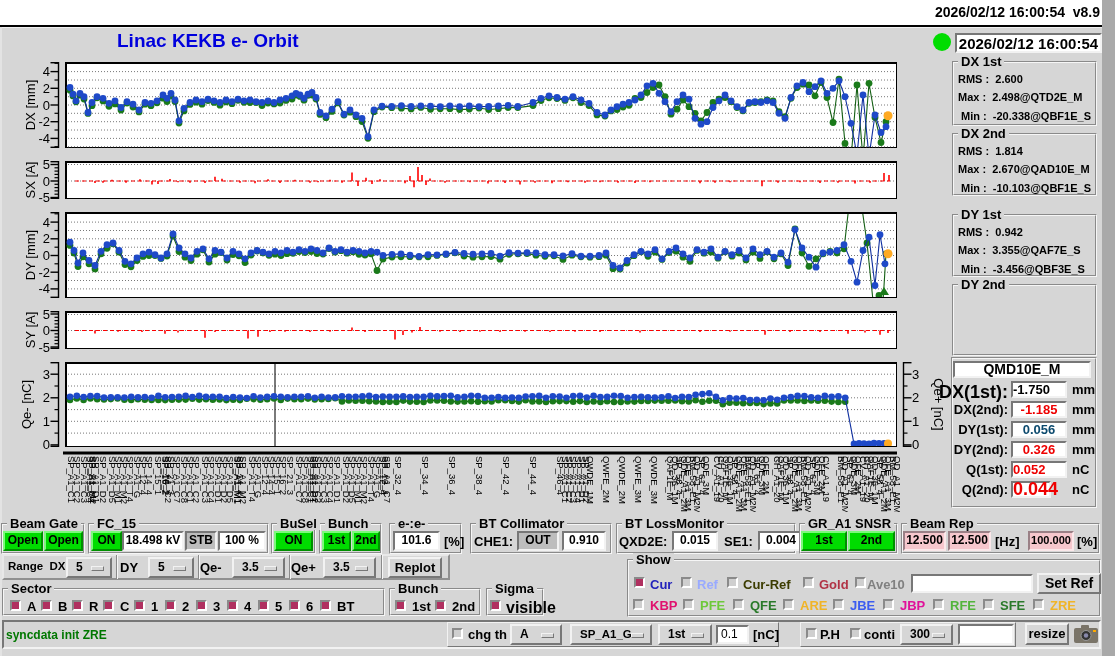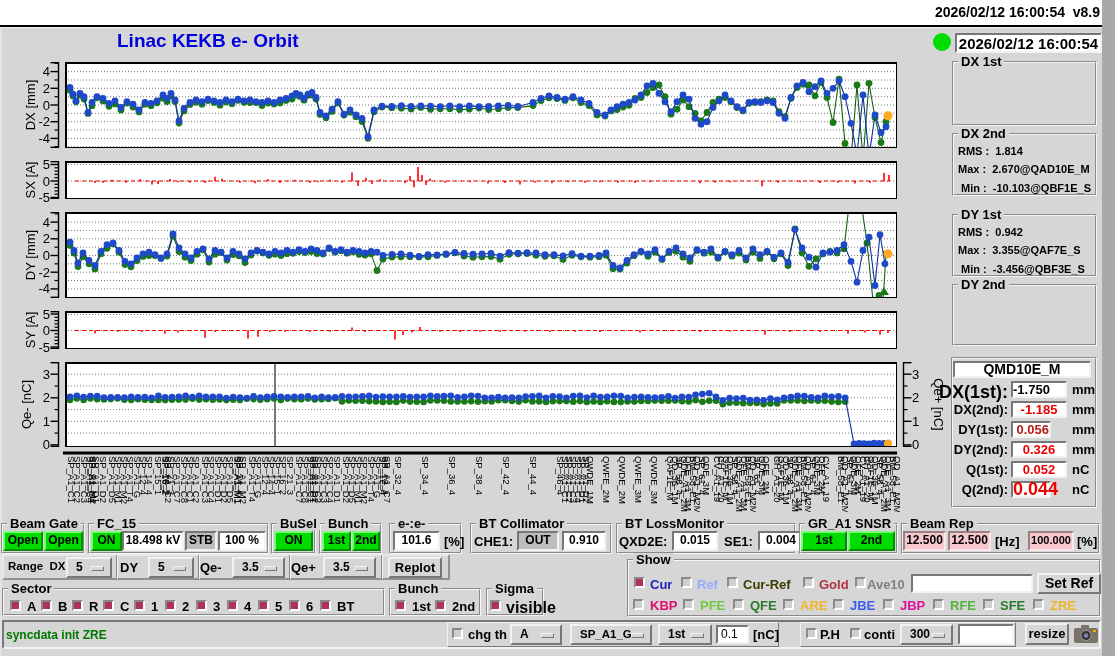--- a/index.html
+++ b/index.html
@@ -1182,52 +1182,55 @@
 <text x="872.4" y="456.0" font-size="9.5" text-anchor="start" fill="#000" transform="rotate(90 872.4 456.0)">QD_36_1M</text>
 <text x="876.7" y="456.0" font-size="9.5" text-anchor="start" fill="#000" transform="rotate(90 876.7 456.0)">SP_58_4</text>
 <text x="881.0" y="456.0" font-size="9.5" text-anchor="start" fill="#000" transform="rotate(90 881.0 456.0)">QDE_A1_2M</text>
 <text x="885.3" y="456.0" font-size="9.5" text-anchor="start" fill="#000" transform="rotate(90 885.3 456.0)">QFE_A1_3M</text>
 <text x="889.6" y="456.0" font-size="9.5" text-anchor="start" fill="#000" transform="rotate(90 889.6 456.0)">BM_58_E1</text>
 <text x="893.9" y="456.0" font-size="9.5" text-anchor="start" fill="#000" transform="rotate(90 893.9 456.0)">QD_A1_M2M</text>
 </g>
 </svg>
 <div class="grp" style="left:952px;top:61px;width:145px;height:65px;">
     <span class="lbl">DX 1st</span>
+    <div class="stat" style="left:5px;top:8px;">RMS :  2.600
+Max :  2.498@QTD2E_M
+ Min :  -20.338@QBF1E_S</div>
   </div>
 <div class="grp" style="left:952px;top:133px;width:145px;height:63px;">
     <span class="lbl">DX 2nd</span>
     <div class="stat" style="left:5px;top:8px;">RMS :  1.814
 Max :  2.670@QAD10E_M
  Min :  -10.103@QBF1E_S</div>
   </div>
 <div class="grp" style="left:952px;top:214px;width:145px;height:63px;">
     <span class="lbl">DY 1st</span>
     <div class="stat" style="left:5px;top:8px;">RMS :  0.942
 Max :  3.355@QAF7E_S
  Min :  -3.456@QBF3E_S</div>
   </div>
-<div class="grp" style="left:952px;top:284px;width:145px;height:62px;">
+<div class="grp" style="left:952px;top:284px;width:145px;height:72px;">
     <span class="lbl">DY 2nd</span>
   </div>
 <div class="grp" style="left:951px;top:357px;width:146px;height:151px;">
 <div class="abs entry b" style="left:1px;top:3px;width:138px;height:17px;font-size:14px;text-align:center;line-height:13px;">QMD10E_M</div>
 <div class="abs b" style="right:88px;top:24px;font-size:18px;">DX(1st):</div>
 <div class="abs entry" style="left:59px;top:23px;width:56px;height:17px;font-size:13px;font-weight:bold;color:#000000;text-align:left;line-height:13px;">-1.750</div>
 <div class="abs b" style="left:120px;top:24px;font-size:13px;">mm</div>
 <div class="abs b" style="right:88px;top:44px;font-size:13px;">DX(2nd):</div>
 <div class="abs entry" style="left:59px;top:43px;width:56px;height:17px;font-size:13px;font-weight:bold;color:#ee0000;text-align:center;line-height:13px;">-1.185</div>
 <div class="abs b" style="left:120px;top:44px;font-size:13px;">mm</div>
 <div class="abs b" style="right:88px;top:64px;font-size:13px;">DY(1st):</div>
-<div class="abs entry" style="left:59px;top:63px;width:40px;height:17px;font-size:13px;font-weight:bold;color:#b91c1c;text-align:right;line-height:13px;">0.056</div>
+<div class="abs entry" style="left:59px;top:63px;width:56px;height:17px;font-size:13px;font-weight:bold;color:#0c4a6e;text-align:center;line-height:13px;">0.056</div>
 <div class="abs b" style="left:120px;top:64px;font-size:13px;">mm</div>
 <div class="abs b" style="right:88px;top:84px;font-size:13px;">DY(2nd):</div>
 <div class="abs entry" style="left:59px;top:83px;width:56px;height:17px;font-size:13px;font-weight:bold;color:#ee0000;text-align:center;line-height:13px;">0.326</div>
 <div class="abs b" style="left:120px;top:84px;font-size:13px;">mm</div>
 <div class="abs b" style="right:88px;top:104px;font-size:13px;">Q(1st):</div>
-<div class="abs entry" style="left:59px;top:103px;width:56px;height:17px;font-size:13px;font-weight:bold;color:#ee0000;text-align:center;line-height:13px;">0.052</div>
+<div class="abs entry" style="left:59px;top:103px;width:56px;height:17px;font-size:13px;font-weight:bold;color:#ee0000;text-align:left;line-height:13px;">0.052</div>
 <div class="abs b" style="left:120px;top:104px;font-size:13px;">nC</div>
 <div class="abs b" style="right:88px;top:124px;font-size:13px;">Q(2nd):</div>
 <div class="abs entry" style="left:59px;top:123px;width:40px;height:17px;font-size:18px;font-weight:bold;color:#ee0000;text-align:left;line-height:13px;">0.044</div>
 <div class="abs b" style="left:120px;top:124px;font-size:13px;">nC</div>
 </div>
 <div class="grp" style="left:1px;top:523px;width:84px;height:31px;">
     <span class="lbl">Beam Gate</span>
   </div>
 <div class="gbtn" style="left:3px;top:531px;width:40px;height:20px;line-height:15px;font-size:12px;">Open</div>
 <div class="gbtn" style="left:44px;top:531px;width:39px;height:20px;line-height:15px;font-size:12px;">Open</div>

